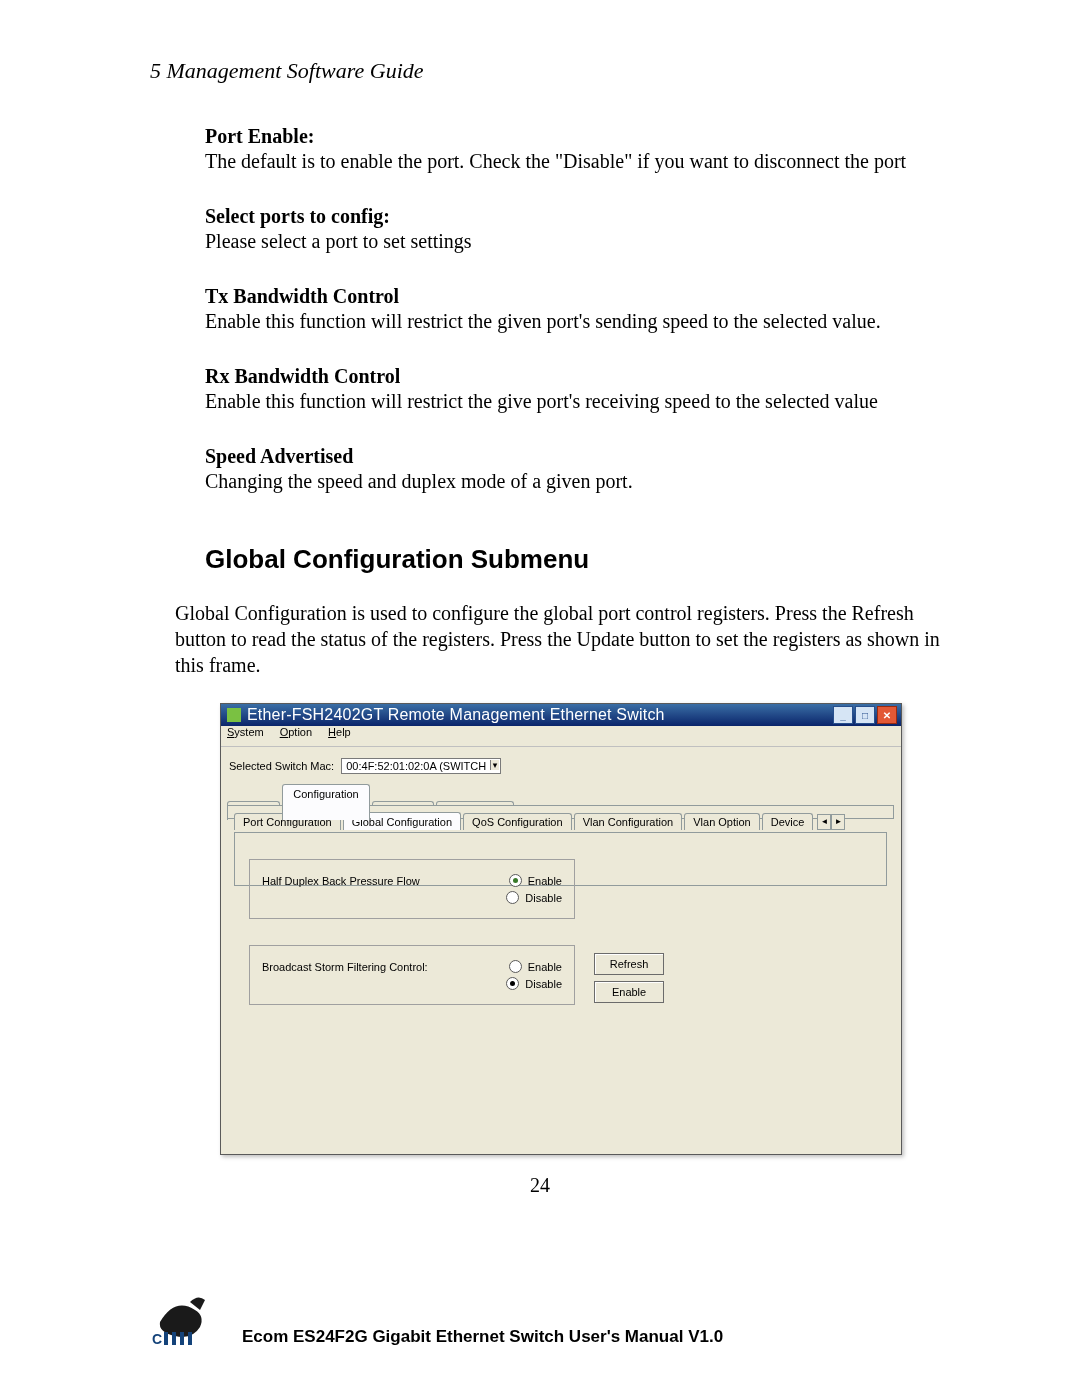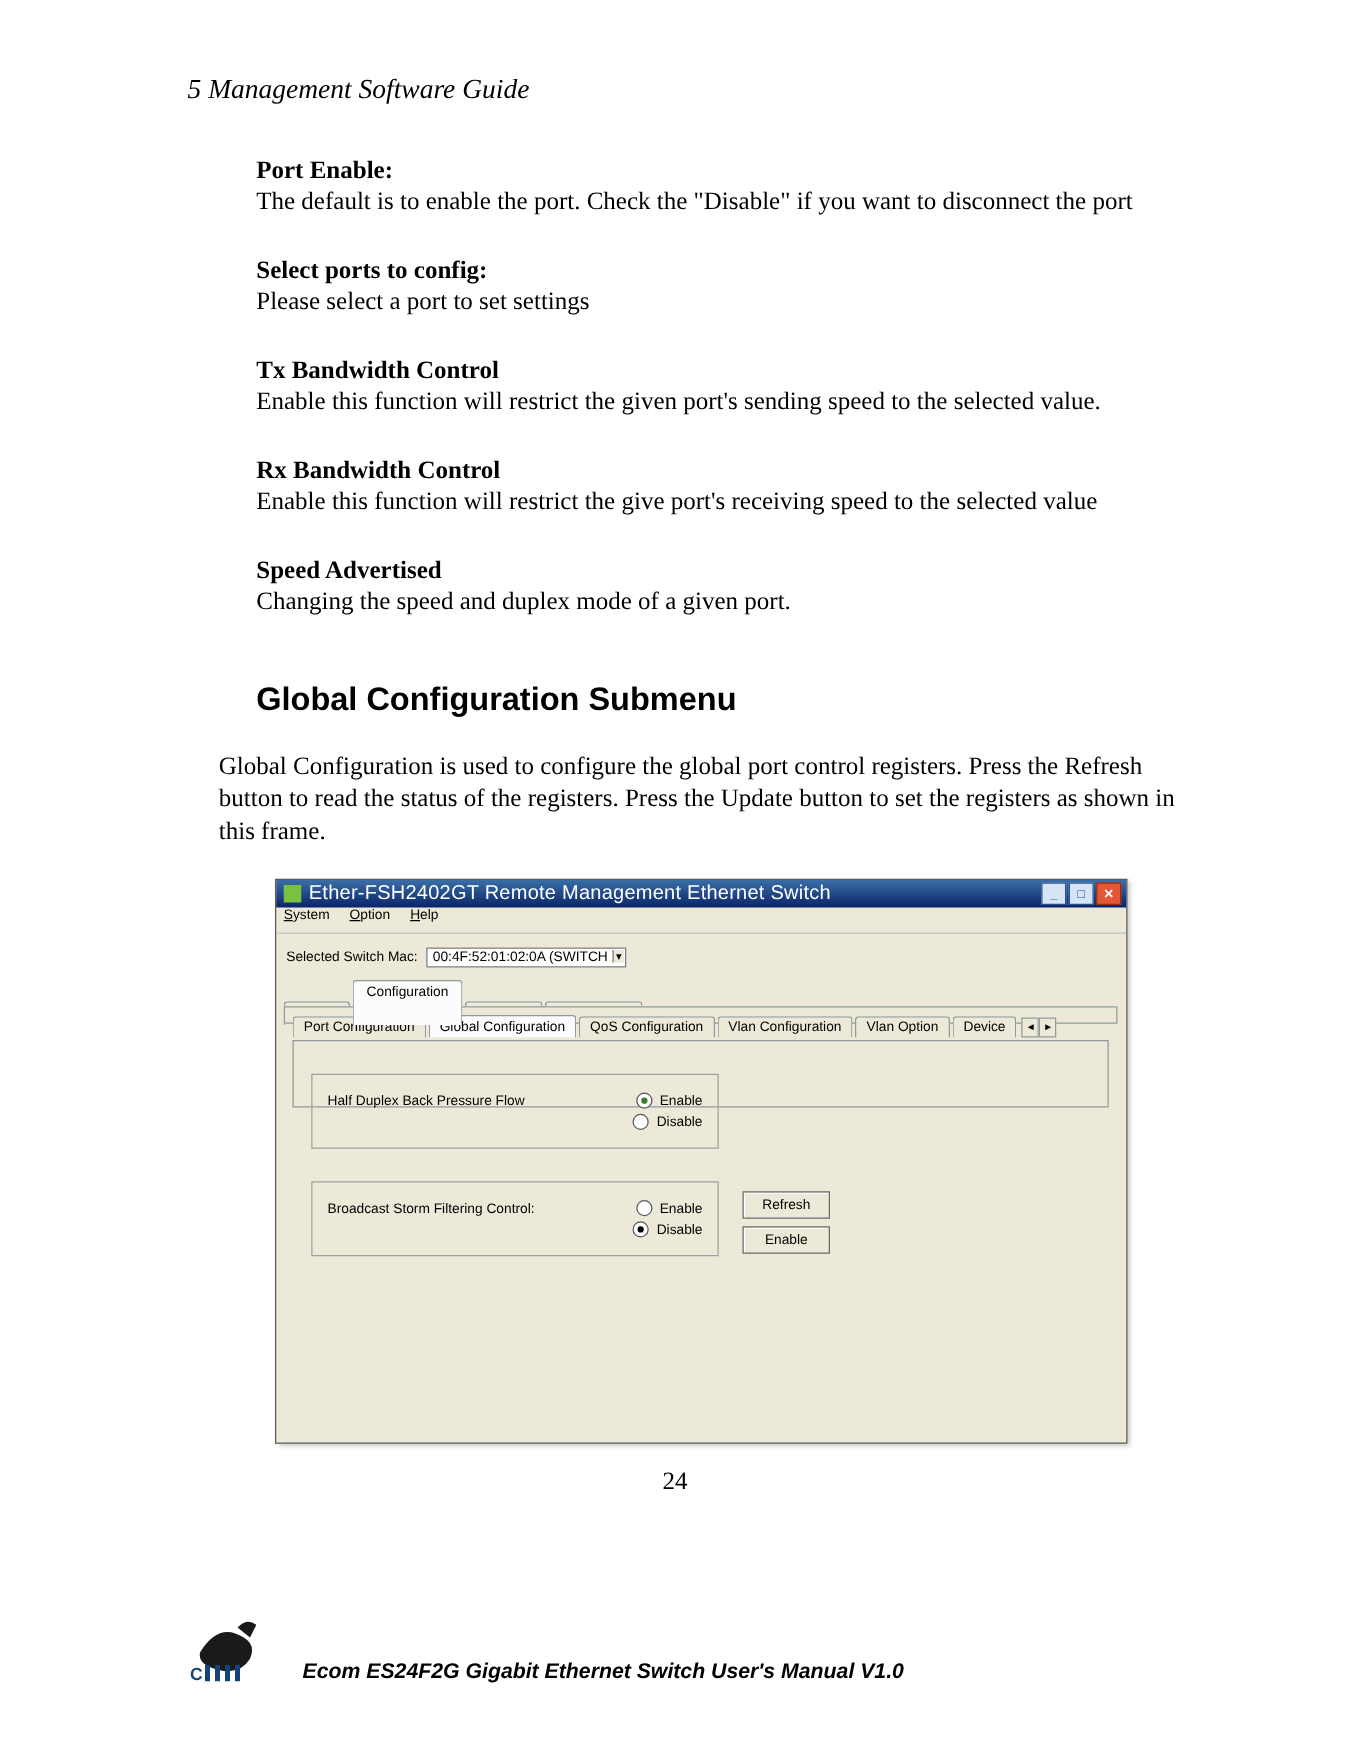--- a/index.html
+++ b/index.html
@@ -38,21 +38,21 @@
 .radio{width:11px;height:11px;border:1px solid #5a5a5a;border-radius:50%;background:#fff;margin-right:6px;display:inline-flex;align-items:center;justify-content:center}
 .radio.sel::after{content:"";width:5px;height:5px;background:#3a7a2a;border-radius:50%}
 .radio.sel2::after{content:"";width:5px;height:5px;background:#000;border-radius:50%}
 .rlabel{text-decoration:underline;text-decoration-color:transparent}
 .btncol{display:inline-block;vertical-align:top;margin-left:16px;margin-top:8px}
 .w9xbtn{display:block;width:70px;height:22px;border:1px solid #6b6b6b;background:#ece9d8;font-family:Tahoma,Arial,sans-serif;font-size:11px;margin-bottom:6px;box-shadow:inset 1px 1px 0 #fff;cursor:default}
 .pagenum{position:absolute;left:0;right:0;bottom:200px;text-align:center;font-size:20px}
 .footer{position:absolute;left:150px;right:140px;bottom:50px;display:flex;align-items:flex-end}
 .footer .logo{width:70px;height:55px;margin-right:22px;position:relative}
 .footer .logo svg{width:100%;height:100%}
-.footer-text{font-family:Arial,Helvetica,sans-serif;font-weight:700;font-style:italic;font-size:17px}
+.footer-text{font-family:Arial,Helvetica,sans-serif;font-weight:700;font-size:17px}
 .wm{position:absolute;left:200px;top:780px;color:#d7d7d7;font-family:Arial,sans-serif;font-weight:700;font-size:32px;letter-spacing:4px;z-index:-1}
 </style>
 </head>
 <body>
 
 <div class="page">
   <div class="chapter-heading">5  Management Software Guide</div>
 
   <div class="section">
     <div class="lbl">Port Enable:</div>

